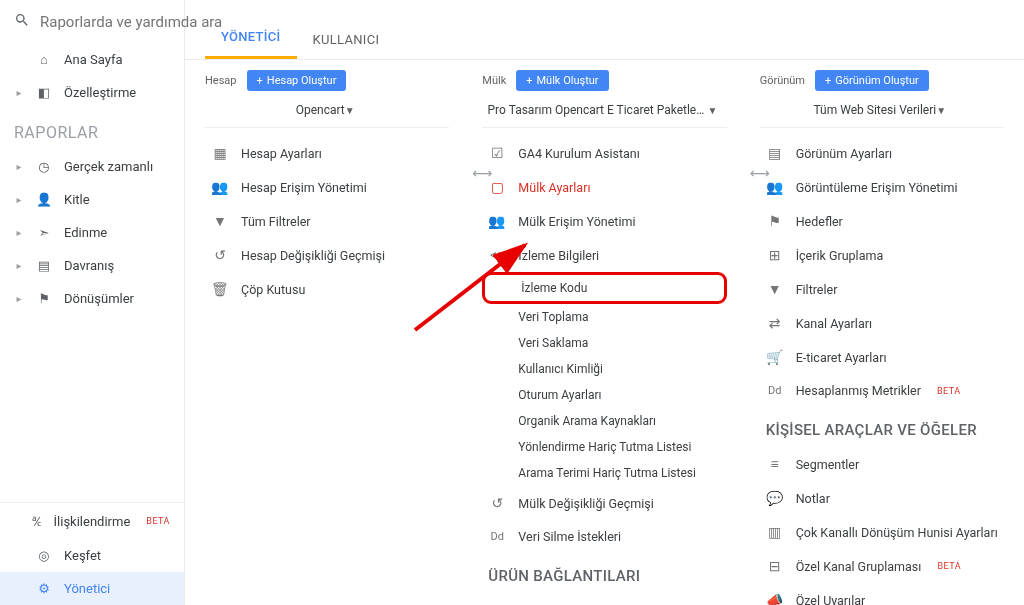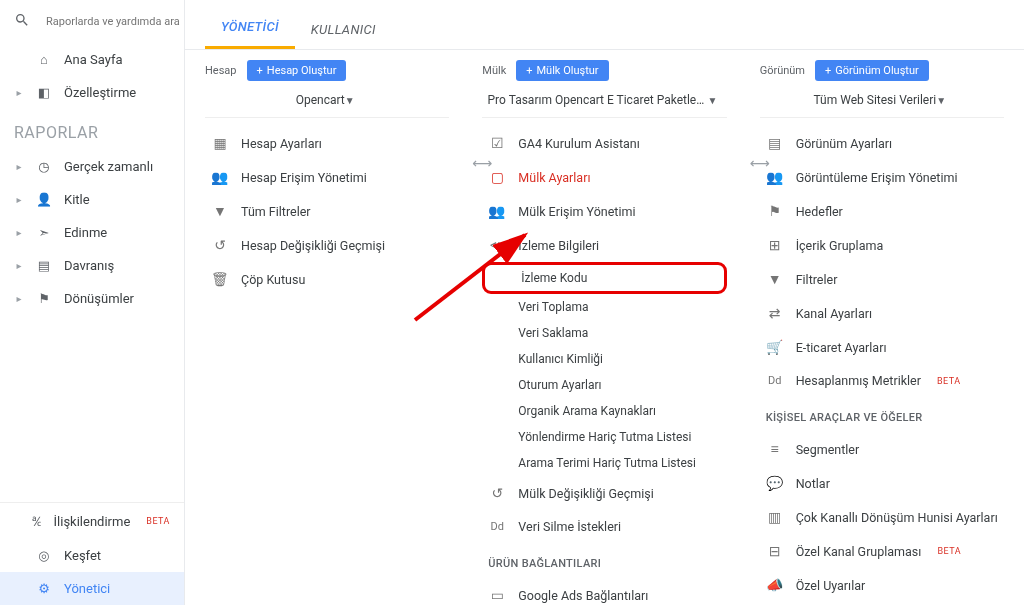--- a/index.html
+++ b/index.html
@@ -1,45 +1,45 @@
 <!DOCTYPE html>
 <html><head>
 <meta charset="utf-8">
 <style>
 * { margin: 0; padding: 0; box-sizing: border-box; font-family: Roboto, Arial, sans-serif; }
 body { background: #fff; font-size: 13px; color: #212121; width: 1024px; height: 605px; overflow: hidden; }
 .layout { display: flex; height: 100%; }
 .sidebar { width: 185px; border-right: 1px solid #e8eaed; display: flex; flex-direction: column; }
 .search-row { display: flex; align-items: center; padding: 12px 14px; gap: 10px; color: #80868b; }
-.search-input { border: none; outline: none; font-size: 11px; color: #80868b; flex:1; background:transparent;margin-left:6px; }
+.search-input { border: none; outline: none; font-size: 15px; color: #80868b; flex:1; background:transparent; }
 .nav { flex: 1; }
 .nav-item { display: flex; align-items: center; padding: 9px 14px; gap: 12px; color: #3c4043; cursor: pointer; font-size:13px; }
 .nav-item .chev { width:10px; text-align:center; color:#9aa0a6; font-size:10px; }
 .nav-item .icon { width:16px; text-align:center; color:#5f6368; }
 .nav-section-label { padding: 14px 14px 8px; color: #9aa0a6; font-size: 16px; letter-spacing: 0.5px; }
 .nav-bottom { border-top: 1px solid #eee; }
 .nav-item.active { color:#4285f4; background:#e8f0fe; }
 .nav-item.active .icon { color:#4285f4; }
 .nav-badge { font-size:9px; color:#d93025; margin-left:4px; letter-spacing:0.5px;}
 .main { flex:1; display:flex; flex-direction:column; }
-.tabs { display:flex; border-bottom:1px solid #e8eaed; padding-left:20px; height:50px; align-items:flex-end;font-style:italic; }
+.tabs { display:flex; border-bottom:1px solid #e8eaed; padding-left:20px; height:60px; align-items:flex-end; }
 .tab { padding: 12px 16px; font-size:13px; color:#5f6368; cursor:pointer; letter-spacing:0.3px;}
 .tab.active { color:#4285f4; border-bottom:3px solid #f9ab00; font-weight:500;}
 .admin-cols { display:flex; flex:1; overflow:hidden; padding:10px 0 0 20px;gap:12px;}
 .col { flex:1; padding-right:20px; position:relative;}
 .col + .col { border-left: 1px dashed transparent; }
 .col-head { display:flex; align-items:center; gap:10px; font-size:11px; color:#5f6368; margin-bottom:6px;}
 .create-btn { background:#4285f4; color:#fff; border-radius:3px; padding:4px 10px; font-size:11px; display:inline-flex; align-items:center; gap:4px; cursor:pointer;}
 .dropdown { display:flex; justify-content:center; align-items:center; padding:6px 4px 10px 0; border-bottom:1px solid #eee; font-size:12px; color:#3c4043; margin-bottom:8px; cursor:pointer;}
 .dropdown .arrow { color:#5f6368; font-size:10px;}
 .settings-list { }
 .settings-item { display:flex; align-items:center; gap:12px; padding:9px 6px; font-size:12.5px; color:#3c4043; cursor:pointer; }
 .settings-item.red { color:#d93025; }
 .settings-item .sicon { width:18px; color:#757575; font-size:14px; text-align:center;}
-.section-title { font-size:11px; color:#5f6368; font-weight:500; padding:14px 6px 8px; letter-spacing:0.3px;}
+.section-title { font-size:15px; color:#5f6368; font-weight:500; padding:14px 6px 8px; letter-spacing:0.3px;}
 .sub-list .settings-item { padding:6px 6px 6px 36px; font-size:12px; color:#3c4043;}
 .highlight-box { border: 3px solid #e60000; border-radius:9px; }
 .beta-tag { color:#d93025; font-size:9px; margin-left:4px; letter-spacing:0.5px;}
 .col-move { position:absolute; left:-10px; top:95px; color:#9aa0a6; cursor:pointer; font-size:14px;}
 .arrow-svg { position:absolute; pointer-events:none; }
 svg.icon-svg { width:16px; height:16px; fill:#5f6368; }
 </style>
 </head>
 <body>
 

